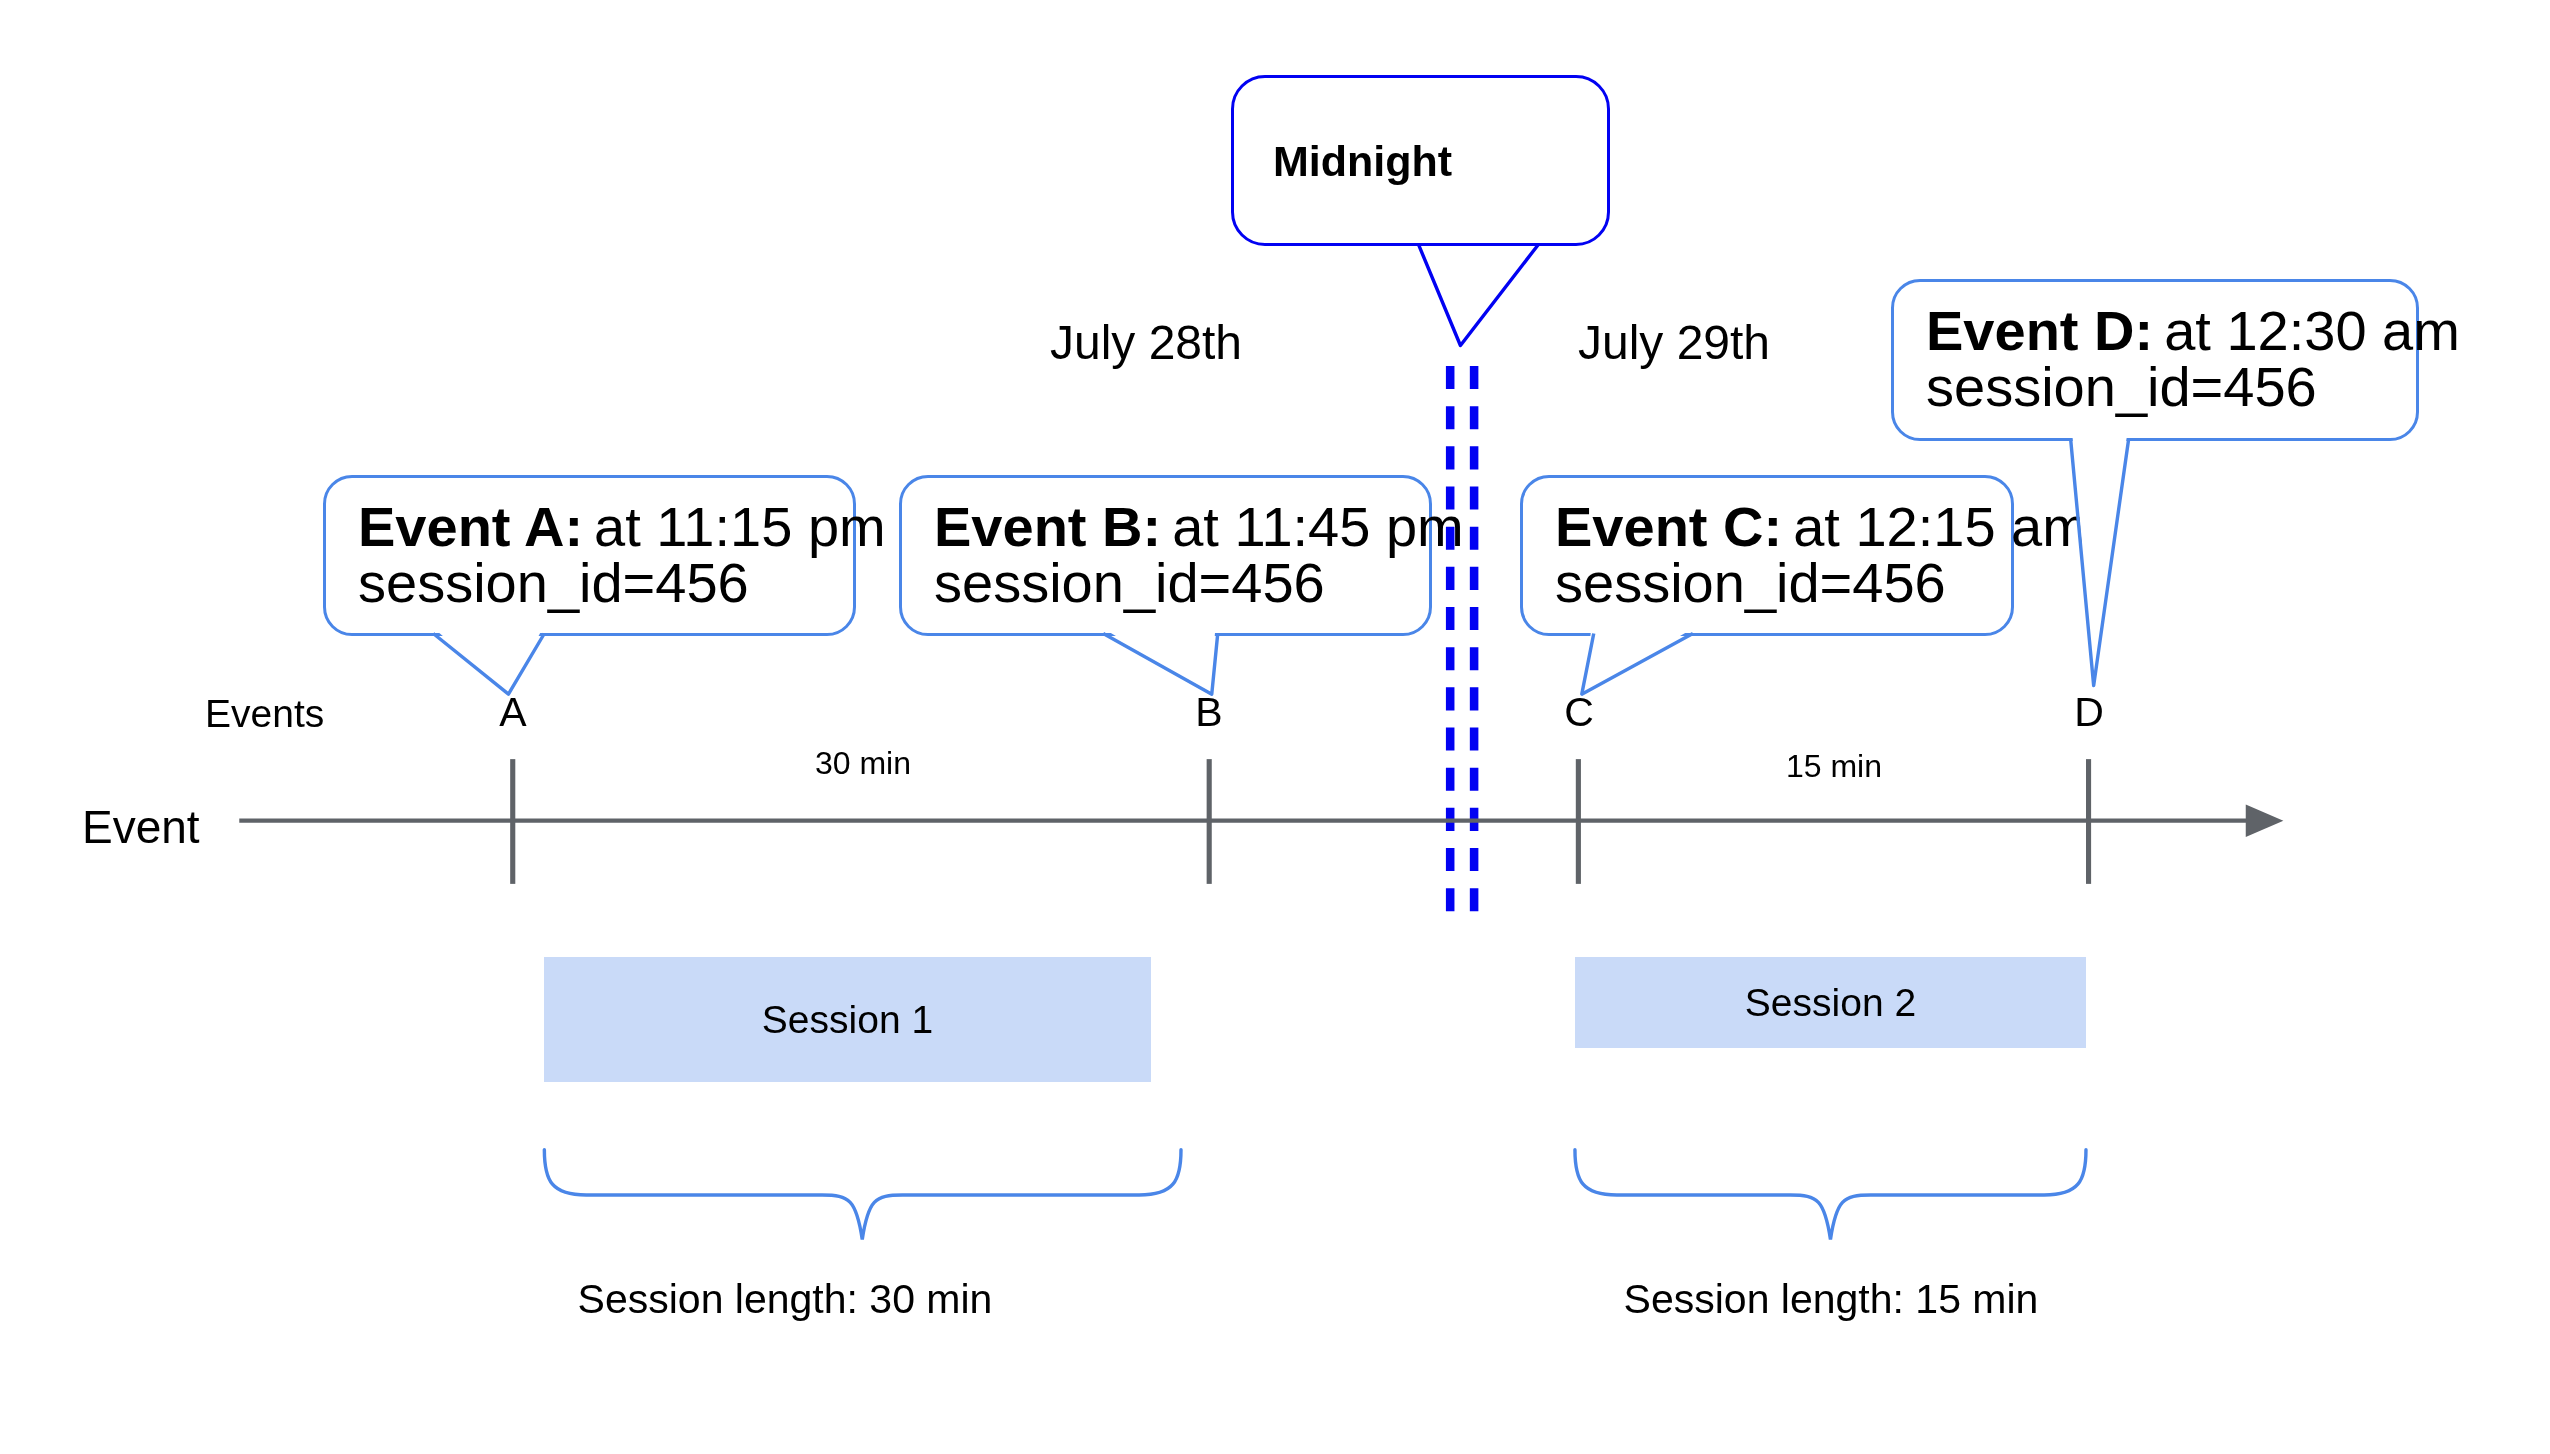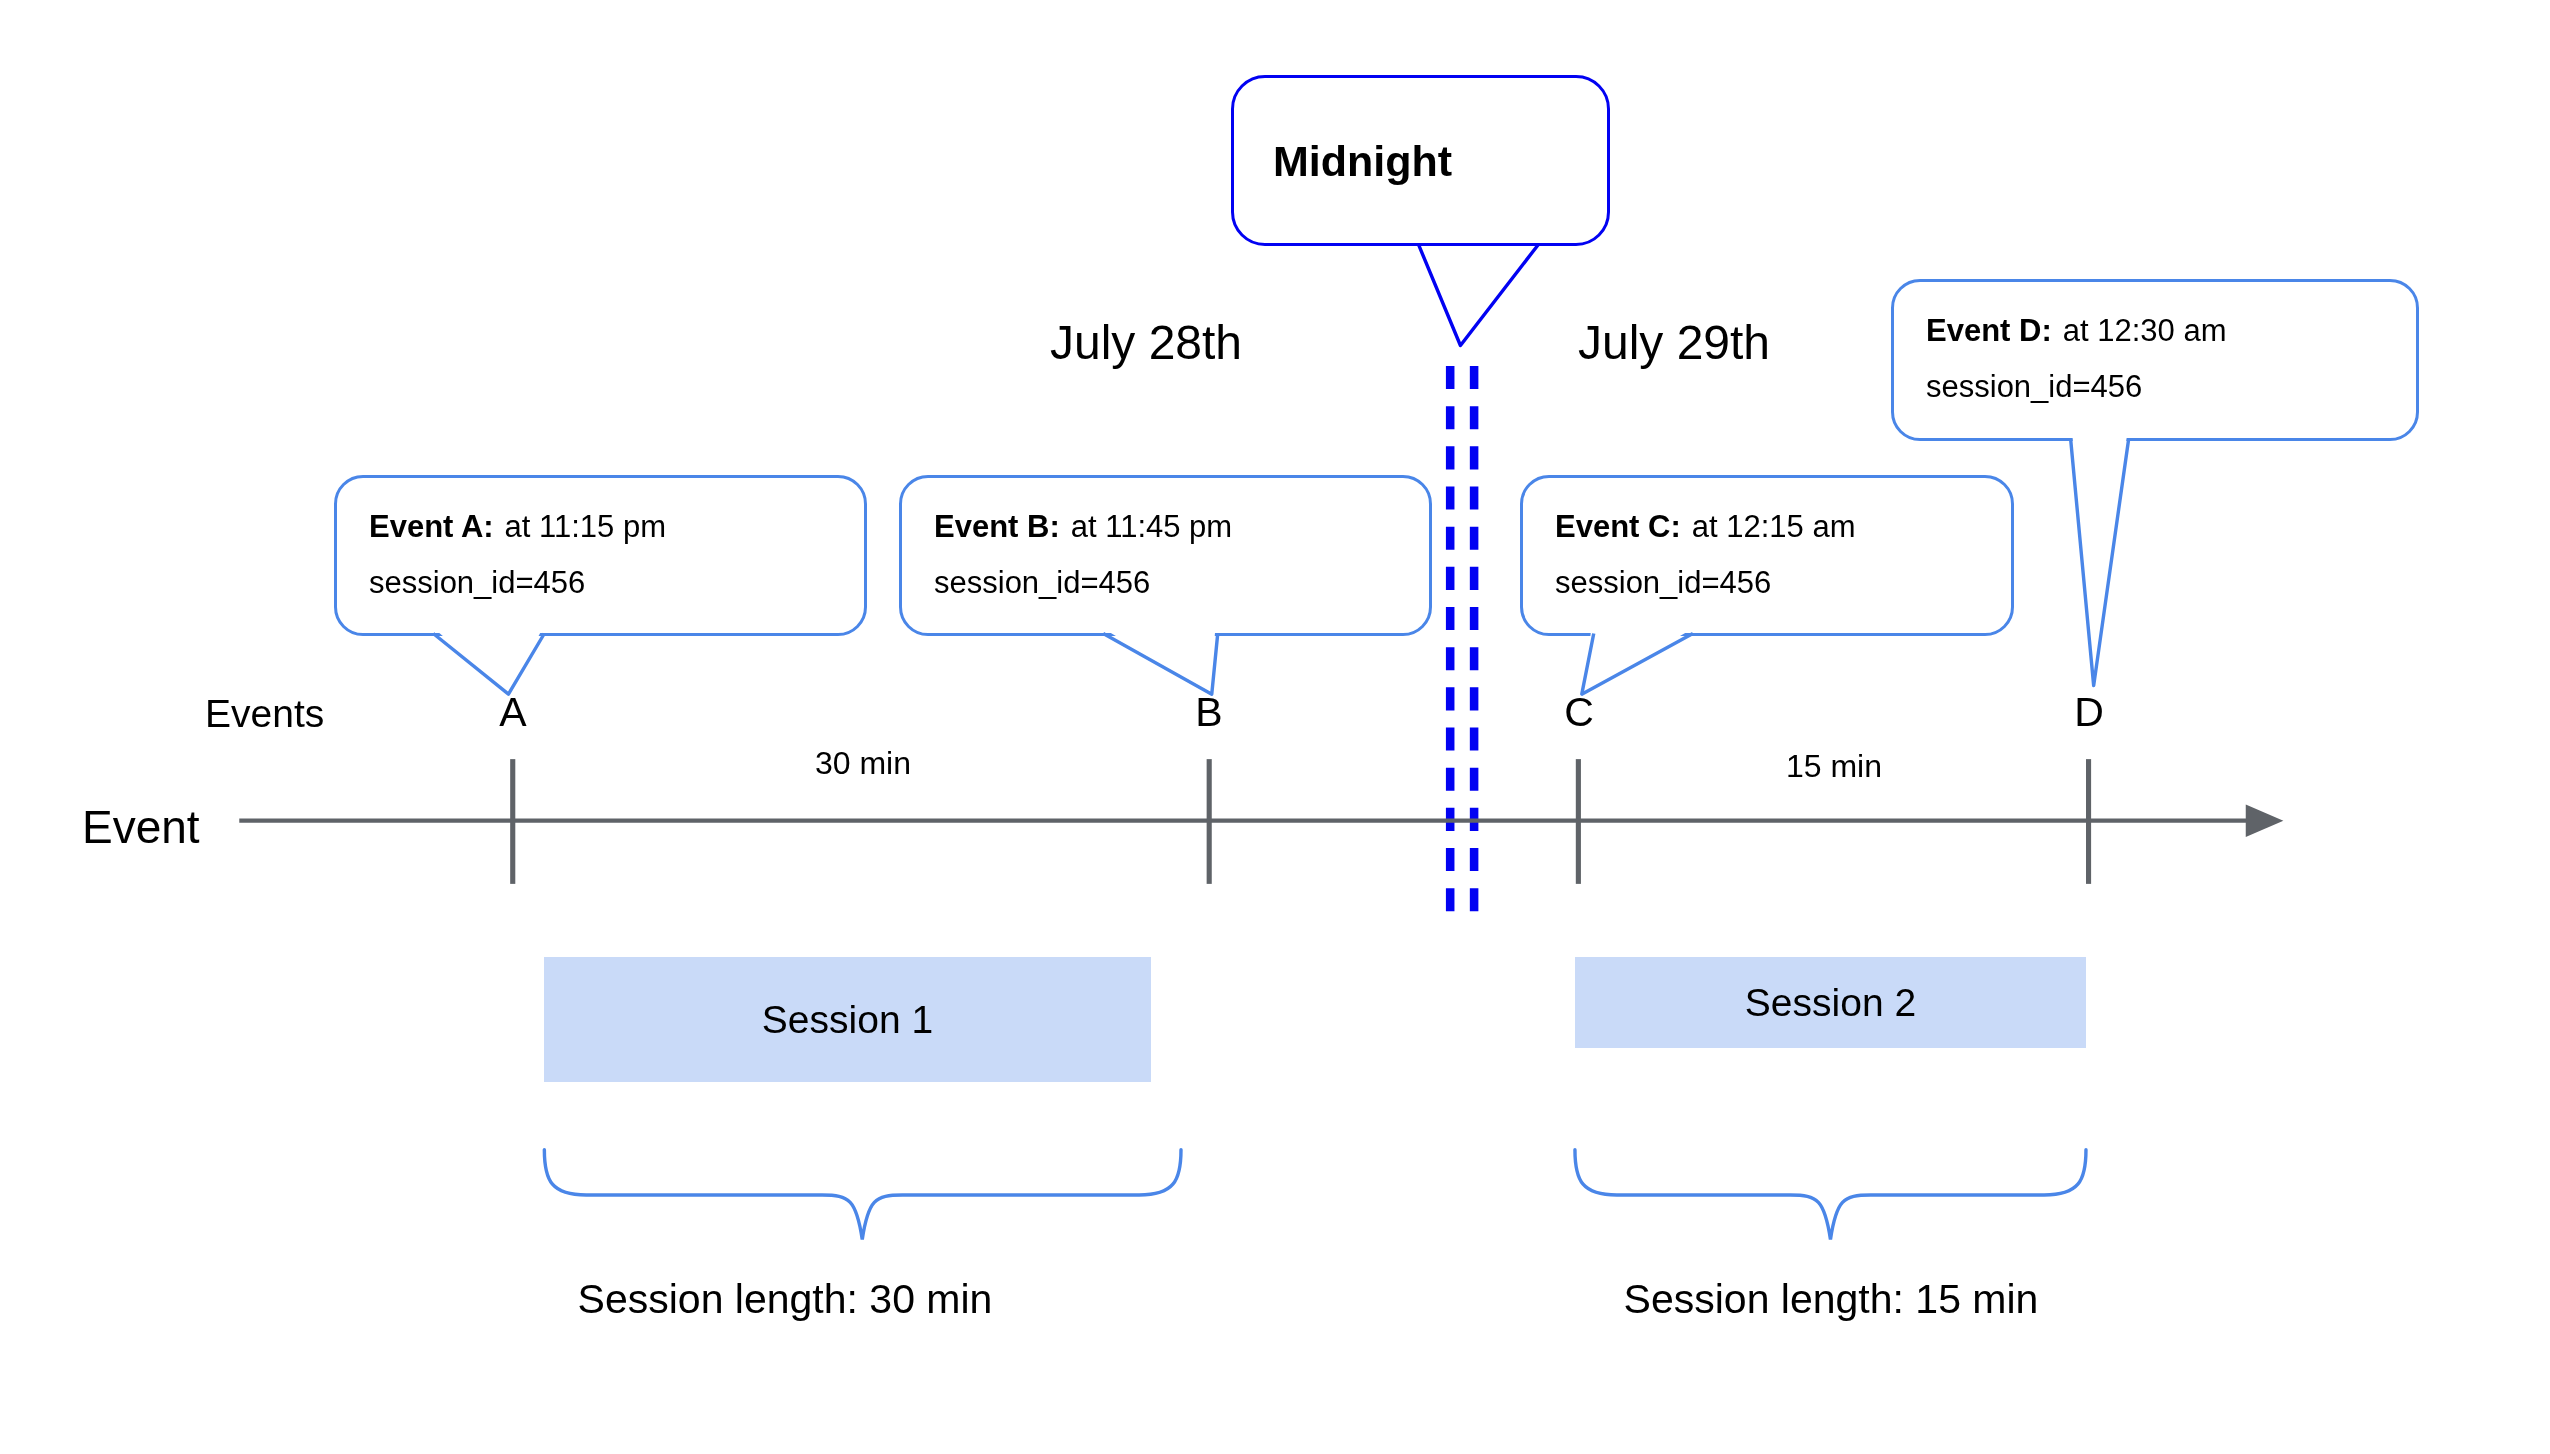--- a/index.html
+++ b/index.html
@@ -25,21 +25,21 @@
   .fill-white{fill:#ffffff;stroke:none;}
   .dash{stroke-width:10;stroke-dasharray:27 20;}
   .axis-line{stroke-width:5;}
   .tick{stroke-width:6;}
   .brace{stroke-width:4;stroke-linecap:round;}
   .tail{stroke-width:4;stroke-linejoin:round;}
 
   
   .bubble{position:absolute;z-index:2;box-sizing:border-box;background:#fff;
           border:3.4px solid var(--accent);border-radius:29px;
-          font-size:31px;line-height:56px;padding:20.5px 0 0 32px;white-space:nowrap;}
+          font-size:56px;line-height:56px;padding:20.5px 0 0 32px;white-space:nowrap;}
   .bubble .b{font-weight:bold;}
   .bubble .rest{margin-left:11px;}
   .bubble.mid{border-color:var(--midnight);border-radius:34px;
               display:flex;align-items:center;padding:0 0 0 39px;
               font-weight:bold;font-size:43px;}
 
   
   .lbl{position:absolute;z-index:4;white-space:nowrap;}
   .center{transform:translate(-50%,-50%);}
   .cx{transform:translateX(-50%);}
@@ -73,21 +73,21 @@
     <line class="tick stroke-axis" x1="2444" y1="888" x2="2444" y2="1034"></line>
 
     <path class="brace stroke-accent" d="M637,1345 C637,1382 646,1398 686,1398 L962,1398 C994,1398 1002,1404 1009,1450 C1016,1404 1024,1398 1056,1398 L1333,1398 C1373,1398 1382,1382 1382,1345"></path>
     <path class="brace stroke-accent" d="M1843,1345 C1843,1382 1852,1398 1892,1398 L2095,1398 C2127,1398 2135,1404 2142,1450 C2149,1404 2157,1398 2189,1398 L2392,1398 C2432,1398 2441,1382 2441,1345"></path>
   </svg>
 
   <div class="bubble mid lbl" style="left:1231px;top:75px;width:379px;height:171px;">
     <span>Midnight</span>
   </div>
 
-  <div class="bubble" style="left:334px;top:475px;width:533px;height:161px;">
+  <div class="bubble" style="left:323px;top:475px;width:533px;height:161px;">
     <div><span class="b">Event A:</span><span class="rest">at 11:15 pm</span></div>
     <div>session_id=456</div>
   </div>
 
   <div class="bubble" style="left:899px;top:475px;width:533px;height:161px;">
     <div><span class="b">Event B:</span><span class="rest">at 11:45 pm</span></div>
     <div>session_id=456</div>
   </div>
 
   <div class="bubble" style="left:1520px;top:475px;width:494px;height:161px;">

